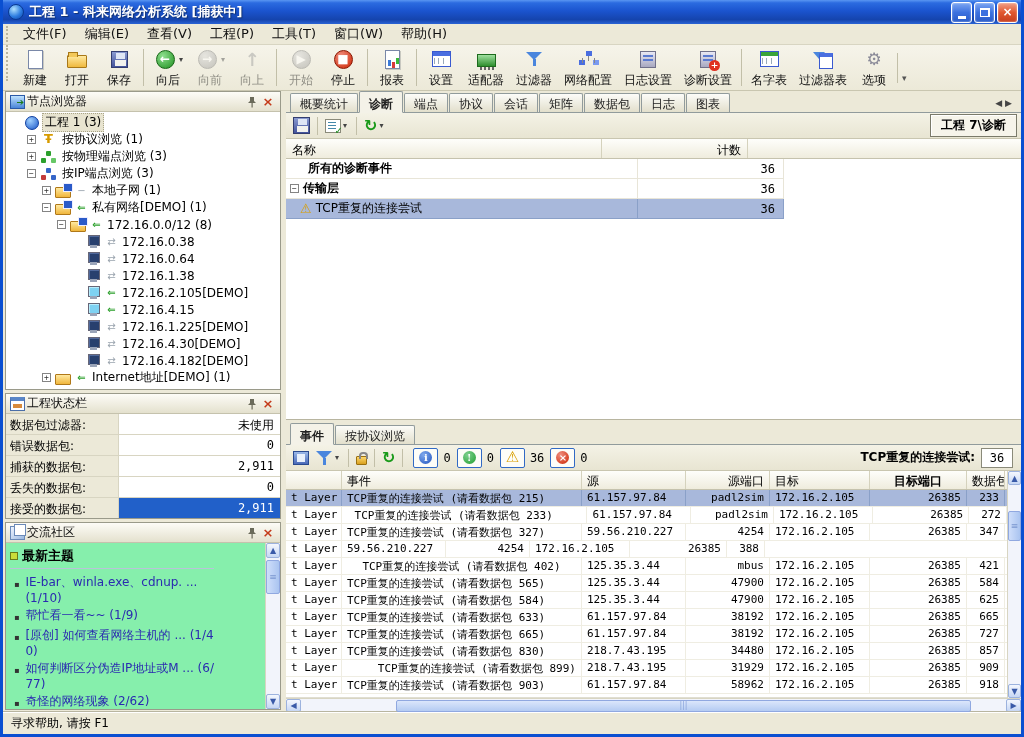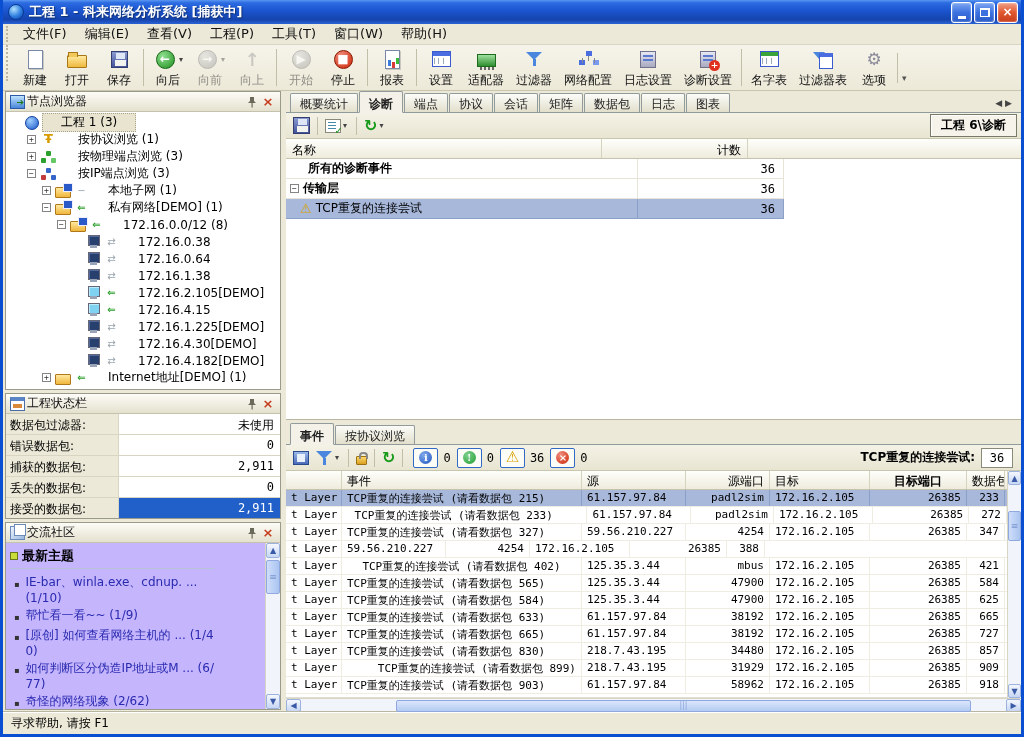--- a/index.html
+++ b/index.html
@@ -83,21 +83,21 @@
   .ph-status { background:#fff; border:1px solid #4a6ea8; border-top:4px solid #5a86c8; }
   .ph-status::after { content:""; position:absolute; left:2px; bottom:2px; right:2px; height:4px; background:#d88a3a; }
   .ph-comm { background:linear-gradient(135deg,#eef4ff,#9ab8e0); border:1px solid #6a8ab8; }
   .ph-comm::after { content:""; position:absolute; left:3px; top:-3px; width:10px; height:10px; background:#fff; border:1px solid #6a8ab8; }
   .pin-btn, .close-btn { width:16px; height:15px; display:flex; align-items:center; justify-content:center; flex:none; }
   .close-btn { color:#c43a1a; font-weight:bold; font-size:13px; }
 
   
   .tree { flex:1; overflow:hidden; background:#fff; padding-top:2px; font-family:"DejaVu Sans Mono","DejaVu Sans",sans-serif; }
   .tnode { height:17px; display:flex; align-items:center; font-size:12px; white-space:nowrap; }
-  .tnode .lab { padding:0 18px; }
+  .tnode .lab { padding:0 2px; }
   .tnode.sel .lab { background:#e8e4d0; border:1px dotted #a8a488; }
   .tg { width:9px; height:9px; border:1px solid #848484; background:#fff; color:#333; font:8px/7px "DejaVu Sans Mono",monospace; text-align:center; margin-right:4px; flex:none; }
   .tg.none { border:none; background:transparent; }
   .ti { width:17px; height:15px; position:relative; flex:none; margin-right:3px; }
   .ti-project { border-radius:50%; background:radial-gradient(circle at 35% 30%,#9fd0ff,#1a57c8); border:1px solid #0c3da0; width:14px; height:14px; }
   .ti-protocol::before { content:"Ŧ"; position:absolute; left:4px; top:-1px; color:#d79b00; font-weight:bold; font-size:13px; }
   .ti-net-g::before, .ti-net-b::before { content:""; position:absolute; width:5px; height:5px; left:6px; top:2px; border-radius:1px; }
   .ti-net-g::before { background:#2ca02c; box-shadow:-5px 7px 0 #2ca02c, 5px 7px 0 #66c766; }
   .ti-net-b::before { background:#3565c8; box-shadow:-5px 7px 0 #c23b3b, 5px 7px 0 #3565c8; }
   .ti-folder::before, .ti-folder-pc::before { content:""; position:absolute; left:0px; top:4px; width:14px; height:9px; background:linear-gradient(#ffe9a0,#f0b63c); border:1px solid #b07818; border-radius:1px; }
@@ -109,21 +109,21 @@
   .arr-gray { color:#9aa4ae; } .arr-green { color:#2ca02c; font-weight:bold; } .arr-dash { color:#9aa4ae; }
 
   
   .pstat-body { flex:1; overflow:hidden; background:#ece9d8; }
   .pstat-row { height:21px; display:grid; grid-template-columns:112px 1fr; border-bottom:1px solid #d8d5c2; }
   .pstat-row .pl { font-size:12px; padding:3px 2px 0 4px; background:#ece9d8; white-space:nowrap; }
   .pstat-row .pv { font-size:12px; text-align:right; padding:3px 6px 0 2px; background:#fff; border-left:1px solid #d8d5c2; font-family:"DejaVu Sans Mono",monospace; }
   .pstat-row.hl .pv { background:#2160c9; color:#fff; }
 
   
-  .comm-body { flex:1; overflow:hidden; background:#c4b5fd; display:flex;gap:47px; }
+  .comm-body { flex:1; overflow:hidden; background:#86efac; display:flex;gap:47px; }
   .comm-list { flex:1; padding:4px 2px 0 4px; overflow:hidden; }
   .comm-sec { display:flex; align-items:center; font-weight:bold; font-size:13px; margin-bottom:3px; }
   .comm-sec .sq { width:8px; height:8px; background:#cadc3a; border:1px solid #6a7a1a; margin-right:4px; }
   .comm-div { height:1px; background:#b8c4d8; margin:2px 2px 5px 0; }
   .topic { display:flex; font-size:12px; color:#2a2ab0; line-height:16px; margin-bottom:1px; }
   .topic .bu { color:#333; font-size:8px; margin:3px 6px 0 4px; flex:none; }
   .topic .tx { word-break:break-all; }
   .comm-sb { width:15px; flex:none; background:#f2f4fb; border-left:1px solid #d8d5c2; display:flex; flex-direction:column; }
 
   
@@ -623,21 +623,21 @@
         <span class="vb-sep"></span>
         <span class="vb-ico">
             <span class="i-listchk"></span>
             <span class="mini-dd">▾</span>
           </span>
         <span class="vb-sep"></span>
         <span class="vb-ico">
             <span class="i-refresh">↻</span>
             <span class="mini-dd">▾</span>
           </span>
-        <span class="loc-box">工程 6\诊断</span>
+        <span class="loc-box">工程 7\诊断</span>
       </div>
 
       <div class="diag-wrap">
         <div class="dhdr">
           <div class="dhc c1">名称</div>
           <div class="dhc c2">计数</div>
         </div>
         <div id="diag-rows">
             <div class="drow bold">
               <div class="dc1">

